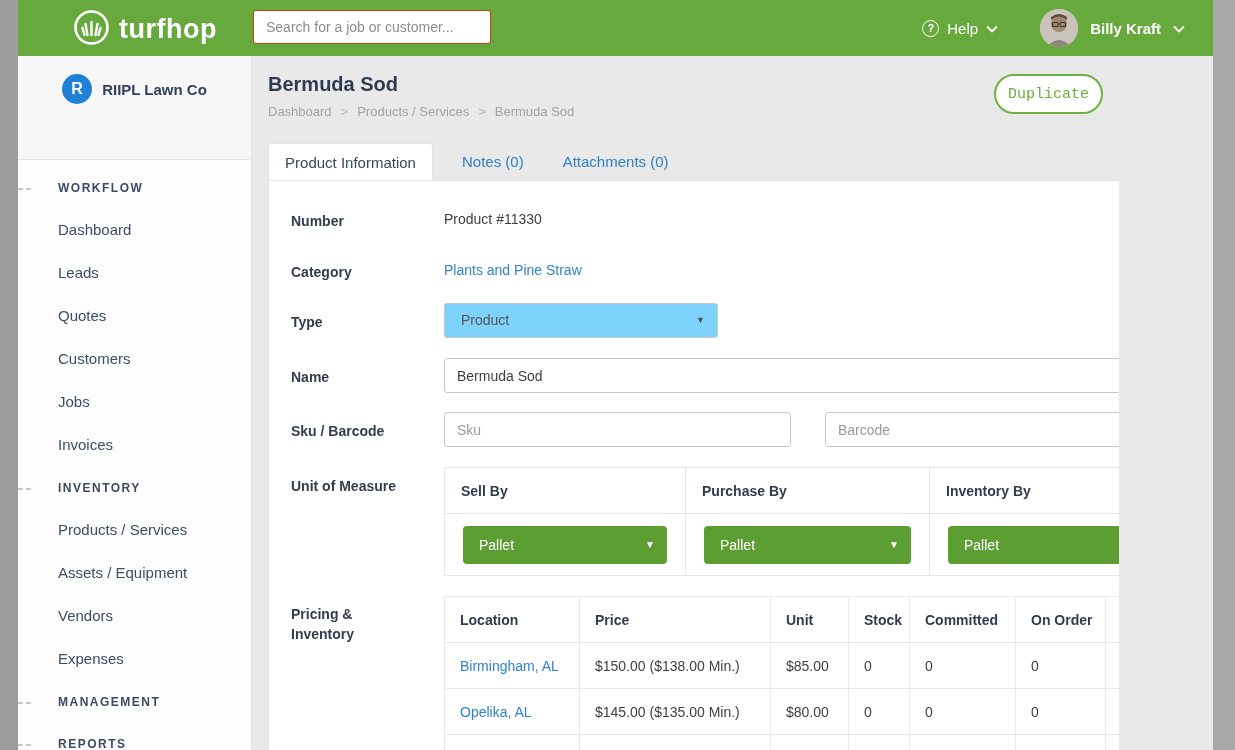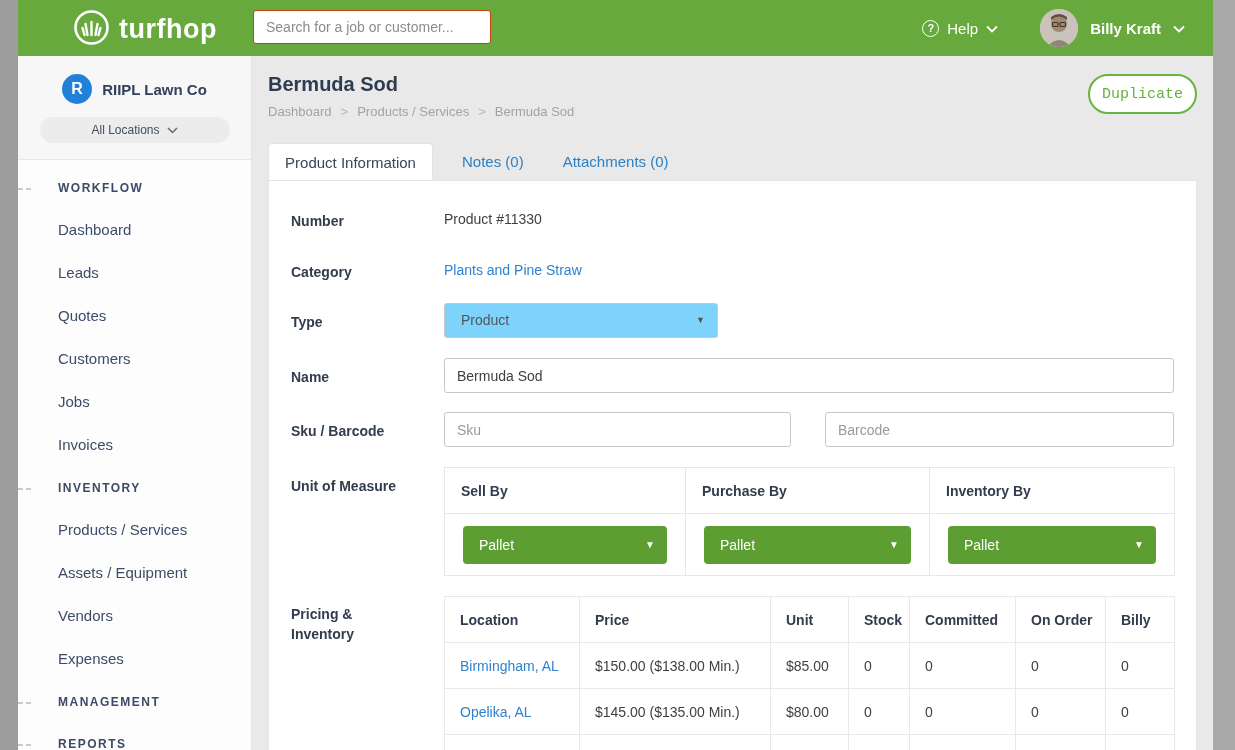--- a/index.html
+++ b/index.html
@@ -58,21 +58,21 @@
     position:relative; padding:15px 0 13px 40px;
     font-size:12px; font-weight:bold; letter-spacing:1.5px; color:#3c4a66;
   }
   .nav-section::before {
     content:""; position:absolute; left:0; top:22px; width:13px;
     border-top:2px dashed #c3c8d2;
   }
   .nav-item { padding:13px 0 13px 40px; font-size:15px; color:#3d4c68; cursor:pointer; }
 
   
-  .main { position:absolute; left:252px; top:56px; width:961px; height:694px; background:#e9e9e9; overflow:hidden; }
+  .main { position:absolute; left:252px; top:56px; width:867px; height:694px; background:#e9e9e9; overflow:hidden; }
   .page-title { position:absolute; left:16px; top:17px; font-size:20px; font-weight:bold; color:#2f3b50; }
   .breadcrumb { position:absolute; left:16px; top:48px; font-size:13px; color:#a3a3a3; display:flex; align-items:center; }
   .crumb { color:#a3a3a3; cursor:pointer; }
   .crumb-sep { margin:0 9px; color:#b5b5b5; }
   .duplicate-btn {
     position:absolute; right:16px; top:18px; width:109px; height:40px;
     background:#fff; border:2px solid #6ab33e; border-radius:21px;
     color:#68b03c; font-size:15px; cursor:pointer;
     font-family:Liberation Mono, monospace;
   }
@@ -170,28 +170,20 @@
         </svg>
     </span>
   </div>
 </div>
 
 <div class="sidebar">
   <div class="sidebar-top">
     <div class="brand-row">
       <span class="r-badge">R</span>
       <span class="brand-name">RIIPL Lawn Co</span>
-    </div>
-    <div class="loc-pill">
-      <span>All Locations</span>
-      <span class="chev">
-        <svg width="11" height="7" viewBox="0 0 11 7">
-            <polyline points="1,1 5.5,5.5 10,1" fill="none" stroke="#5f6b80" stroke-width="1.5"></polyline>
-          </svg>
-      </span>
     </div>
   </div>
   <div class="nav">
     <div class="nav-section">WORKFLOW</div>
     <div class="nav-item">Dashboard</div>
     <div class="nav-item">Leads</div>
     <div class="nav-item">Quotes</div>
     <div class="nav-item">Customers</div>
     <div class="nav-item">Jobs</div>
     <div class="nav-item">Invoices</div>

